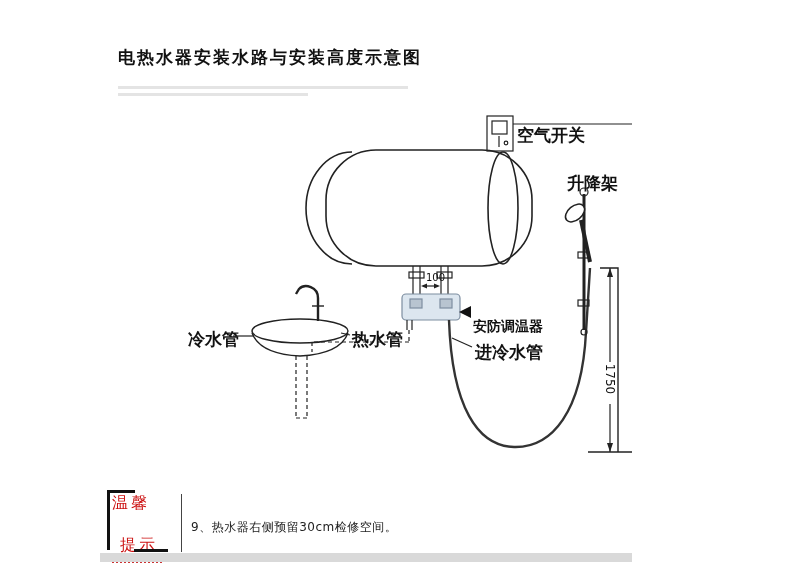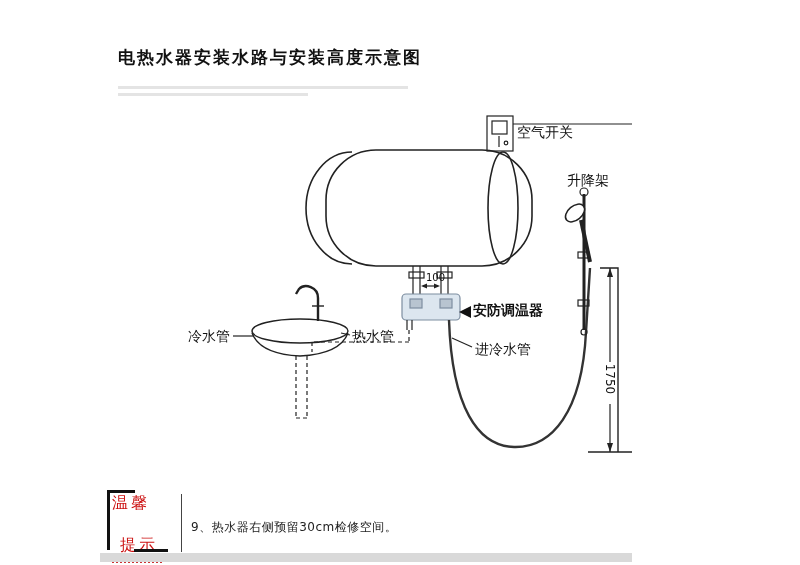--- a/index.html
+++ b/index.html
@@ -1,22 +1,22 @@
 <!DOCTYPE html>
 <html><head>
 <meta charset="utf-8">
 <style>
   html,body{margin:0;padding:0;background:#fff;}
   .page{position:relative;width:632px;height:565px;background:#fff;overflow:hidden;
         font-family:"DejaVu Sans","Liberation Sans",sans-serif;color:#111;}
   .abs{position:absolute;}
   .title{font-size:17px;font-weight:bold;letter-spacing:2px;color:#111;}
   .wm{background:#e4e4e4;height:3px;}
-  .lbl{font-size:14px;font-weight:normal;color:#111;white-space:nowrap;}
-  .lbl-strong{font-size:14px;font-weight:bold;}
+  .lbl{font-size:17px;font-weight:bold;color:#111;white-space:nowrap;}
+  .lbl-strong{font-size:14px;font-weight:bold;margin-top:16px;}
   .dim{font-size:12px;color:#111;white-space:nowrap;}
   .dim-v{transform:rotate(90deg);text-align:center;width:34px;display:block;}
   .dim-s{font-size:10px;width:30px;text-align:right;display:block;}
   .tip{font-size:12px;color:#222;white-space:nowrap;letter-spacing:0.5px;}
   .badge{width:62px;height:62px;}
   .badge-char{font-size:16px;font-weight:normal;color:#c11;letter-spacing:3px;line-height:1.35;}
   .badge-char.b2{margin-left:8px;margin-top:20px;}
   .badge-bar{height:5px;width:52px;margin-top:3px;
              background:repeating-linear-gradient(90deg,#c33 0 2px,transparent 2px 4px);}
   .frame{background:#111;}

